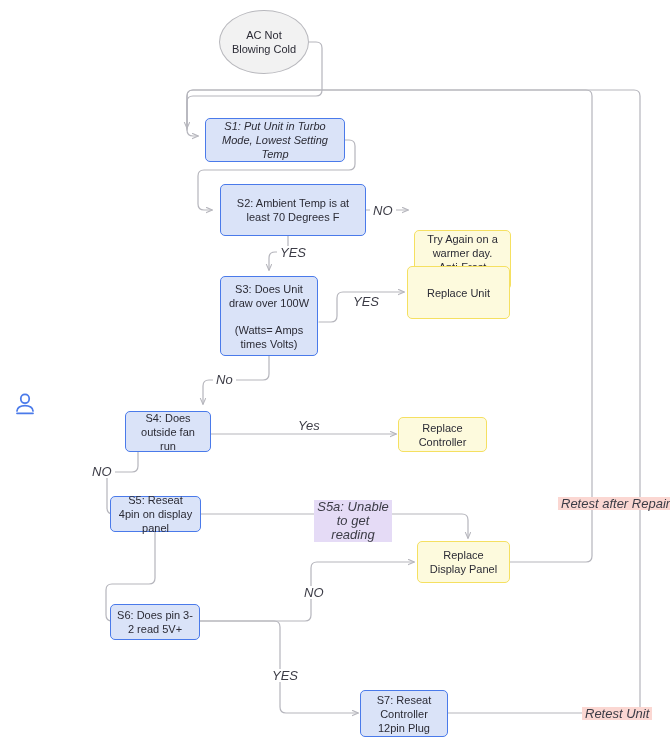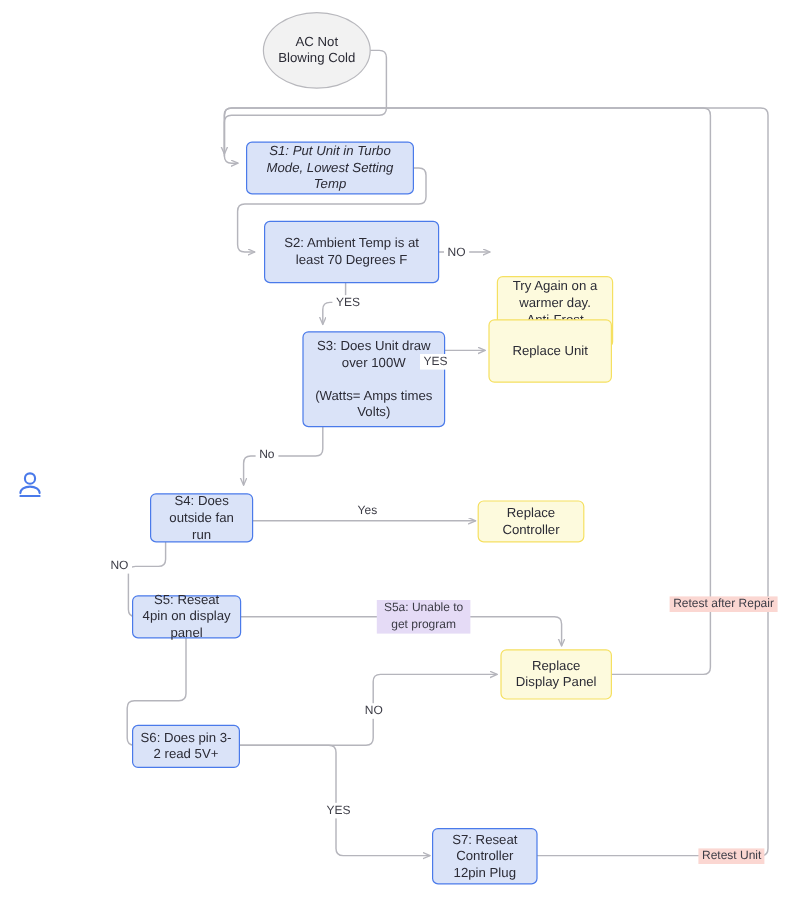--- a/index.html
+++ b/index.html
@@ -53,27 +53,28 @@
   }
   .node .inner {
     width: 100%;
   }
   .node .sub {
     display: block;
     margin-top: 13px;
   }
   .edge-label {
     position: absolute;
-    font-size: 10px;
+    font-size: 13px;
     line-height: 13px;
     color: #3c3c46;
     background: #ffffff;
     padding: 0 3px;
     white-space: nowrap;
     text-align: center;
+    font-style: italic;
   }
   .edge-label.plain {
     background: #ffffff;
   }
   .edge-label.purple {
     background: #e5dbf6;
     white-space: normal;
     text-align: center;
     line-height: 14px;
   }
@@ -144,21 +145,21 @@
   </div>
 
   <div class="node process" style="left:205px; top:118px; width:140px; height:44px;font-style:italic;">
     <span class="inner">S1: Put Unit in Turbo Mode, Lowest Setting Temp</span>
   </div>
 
   <div class="node process" style="left:220px; top:184px; width:146px; height:52px;">
     <span class="inner">S2: Ambient Temp is at least 70 Degrees F</span>
   </div>
 
-  <div class="node process" style="left:220px; top:276px; width:119px; height:80px;margin-left:32px;">
+  <div class="node process" style="left:220px; top:276px; width:98px; height:80px;">
     <span class="inner">
       <span>S3: Does Unit draw over 100W</span>
       <span class="sub">(Watts= Amps times Volts)</span>
     </span>
   </div>
 
   <div class="node process" style="left:125px; top:411px; width:86px; height:41px;">
     <span class="inner">S4: Does outside fan run</span>
   </div>
 
@@ -195,21 +196,21 @@
   <div class="edge-label plain" style="left:277px; top:246px;">YES</div>
 
   <div class="edge-label plain" style="left:350px; top:295px;">YES</div>
 
   <div class="edge-label plain" style="left:213px; top:373px;">No</div>
 
   <div class="edge-label plain" style="left:295px; top:419px;">Yes</div>
 
   <div class="edge-label plain" style="left:89px; top:465px;">NO</div>
 
-  <div class="edge-label purple" style="left:314px; top:500px; width:72px;">S5a: Unable to get program</div>
+  <div class="edge-label purple" style="left:314px; top:500px; width:72px;">S5a: Unable to get reading</div>
 
   <div class="edge-label plain" style="left:301px; top:586px;">NO</div>
 
   <div class="edge-label plain" style="left:269px; top:669px;">YES</div>
 
   <div class="edge-label pink" style="left:558px; top:497px;">Retest after Repair</div>
 
   <div class="edge-label pink" style="left:582px; top:707px;">Retest Unit</div>
 
 </div>

